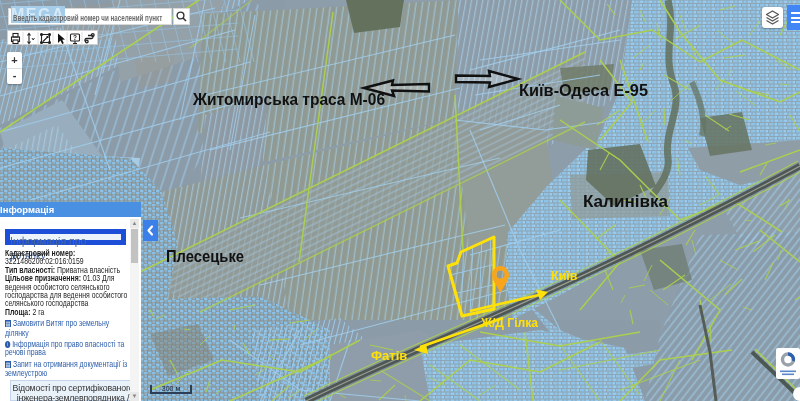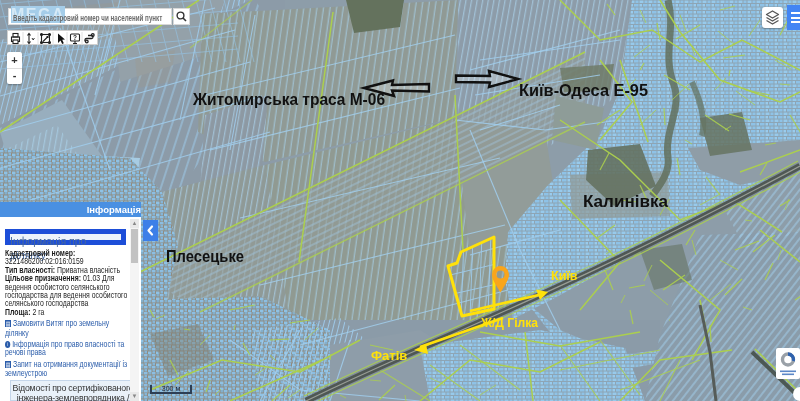--- a/index.html
+++ b/index.html
@@ -453,21 +453,21 @@
 <path d="M4.5,13.5 L10.5,17 L16.5,13.5"></path>
 </svg>
 </div>
 
 <div class="abs" style="left:787px;top:5px;width:13px;height:25px;background:#4285f4;">
 <div class="abs" style="left:4px;top:7px;width:9px;height:2px;background:#fff;"></div>
 <div class="abs" style="left:4px;top:11.5px;width:9px;height:2px;background:#fff;"></div>
 <div class="abs" style="left:4px;top:16px;width:9px;height:2px;background:#fff;"></div>
 </div>
 
-<div class="abs" style="left:0;top:202px;width:141px;height:15px;background:#4a90e2;color:#fff;font-size:9.5px;font-weight:bold;text-align:right;line-height:15px;">Інформація</div>
+<div class="abs" style="left:0;top:202px;width:141px;height:15px;background:#4a90e2;color:#fff;font-size:9.5px;font-weight:bold;text-align:left;line-height:15px;">Інформація</div>
 
 <div class="abs" style="left:0;top:217px;width:141px;height:184px;background:#fff;overflow:hidden;">
 
   <div class="abs" style="left:5px;top:12px;width:121px;height:16px;background:#edf3fb;border:5px solid #1d4ed8;box-sizing:border-box;color:#46679c;font-size:10.5px;line-height:14px;">Інформація про ділянку</div>
 
   <div class="abs" style="left:5px;top:32px;width:165px;font-size:9.2px;line-height:8.4px;color:#1c1c1c;transform:scaleX(0.75);transform-origin:0 0;">
     <b>Кадастровий номер:</b><br>3221486200:02:016:0159<br>
     <b>Тип власності:</b> Приватна власність<br>
     <b>Цільове призначення:</b> 01.03 Для ведення особистого селянського господарства для ведення особистого селянського господарства<br>
     <b>Площа:</b> 2 га

